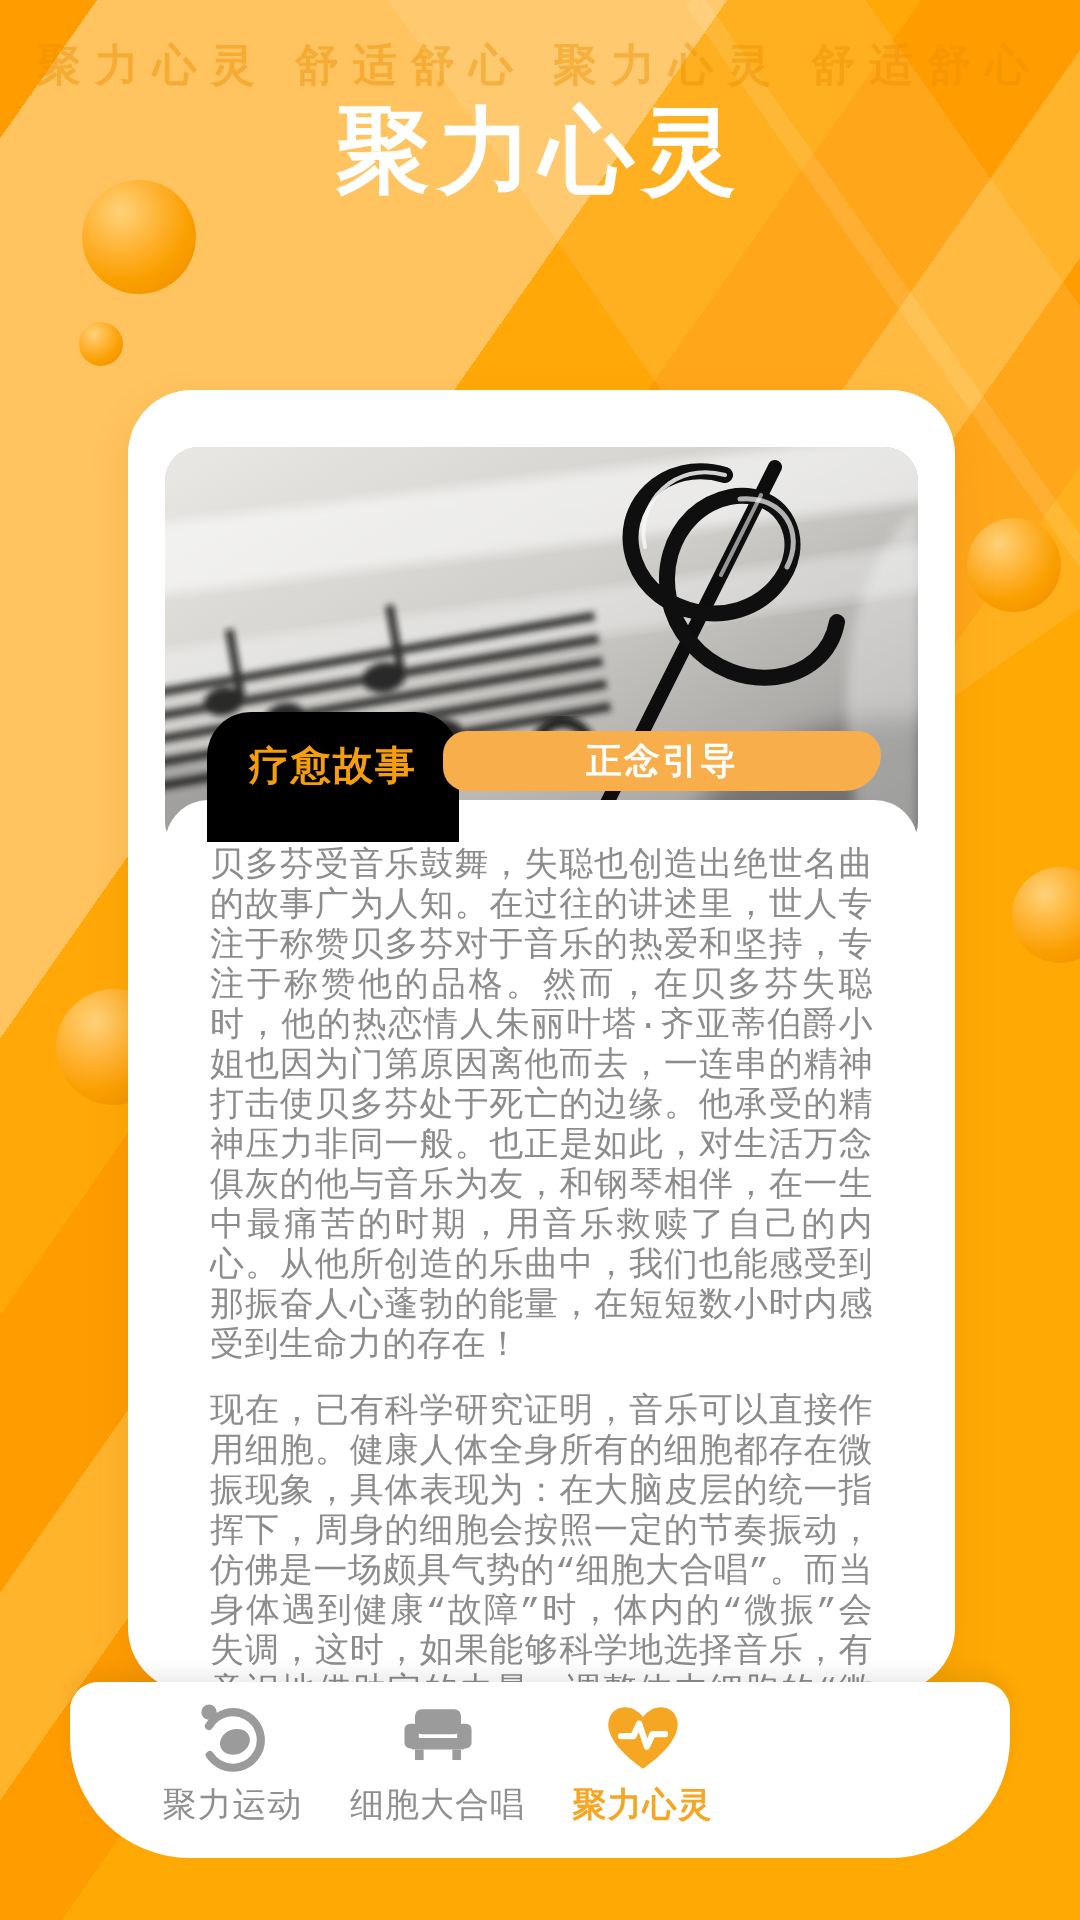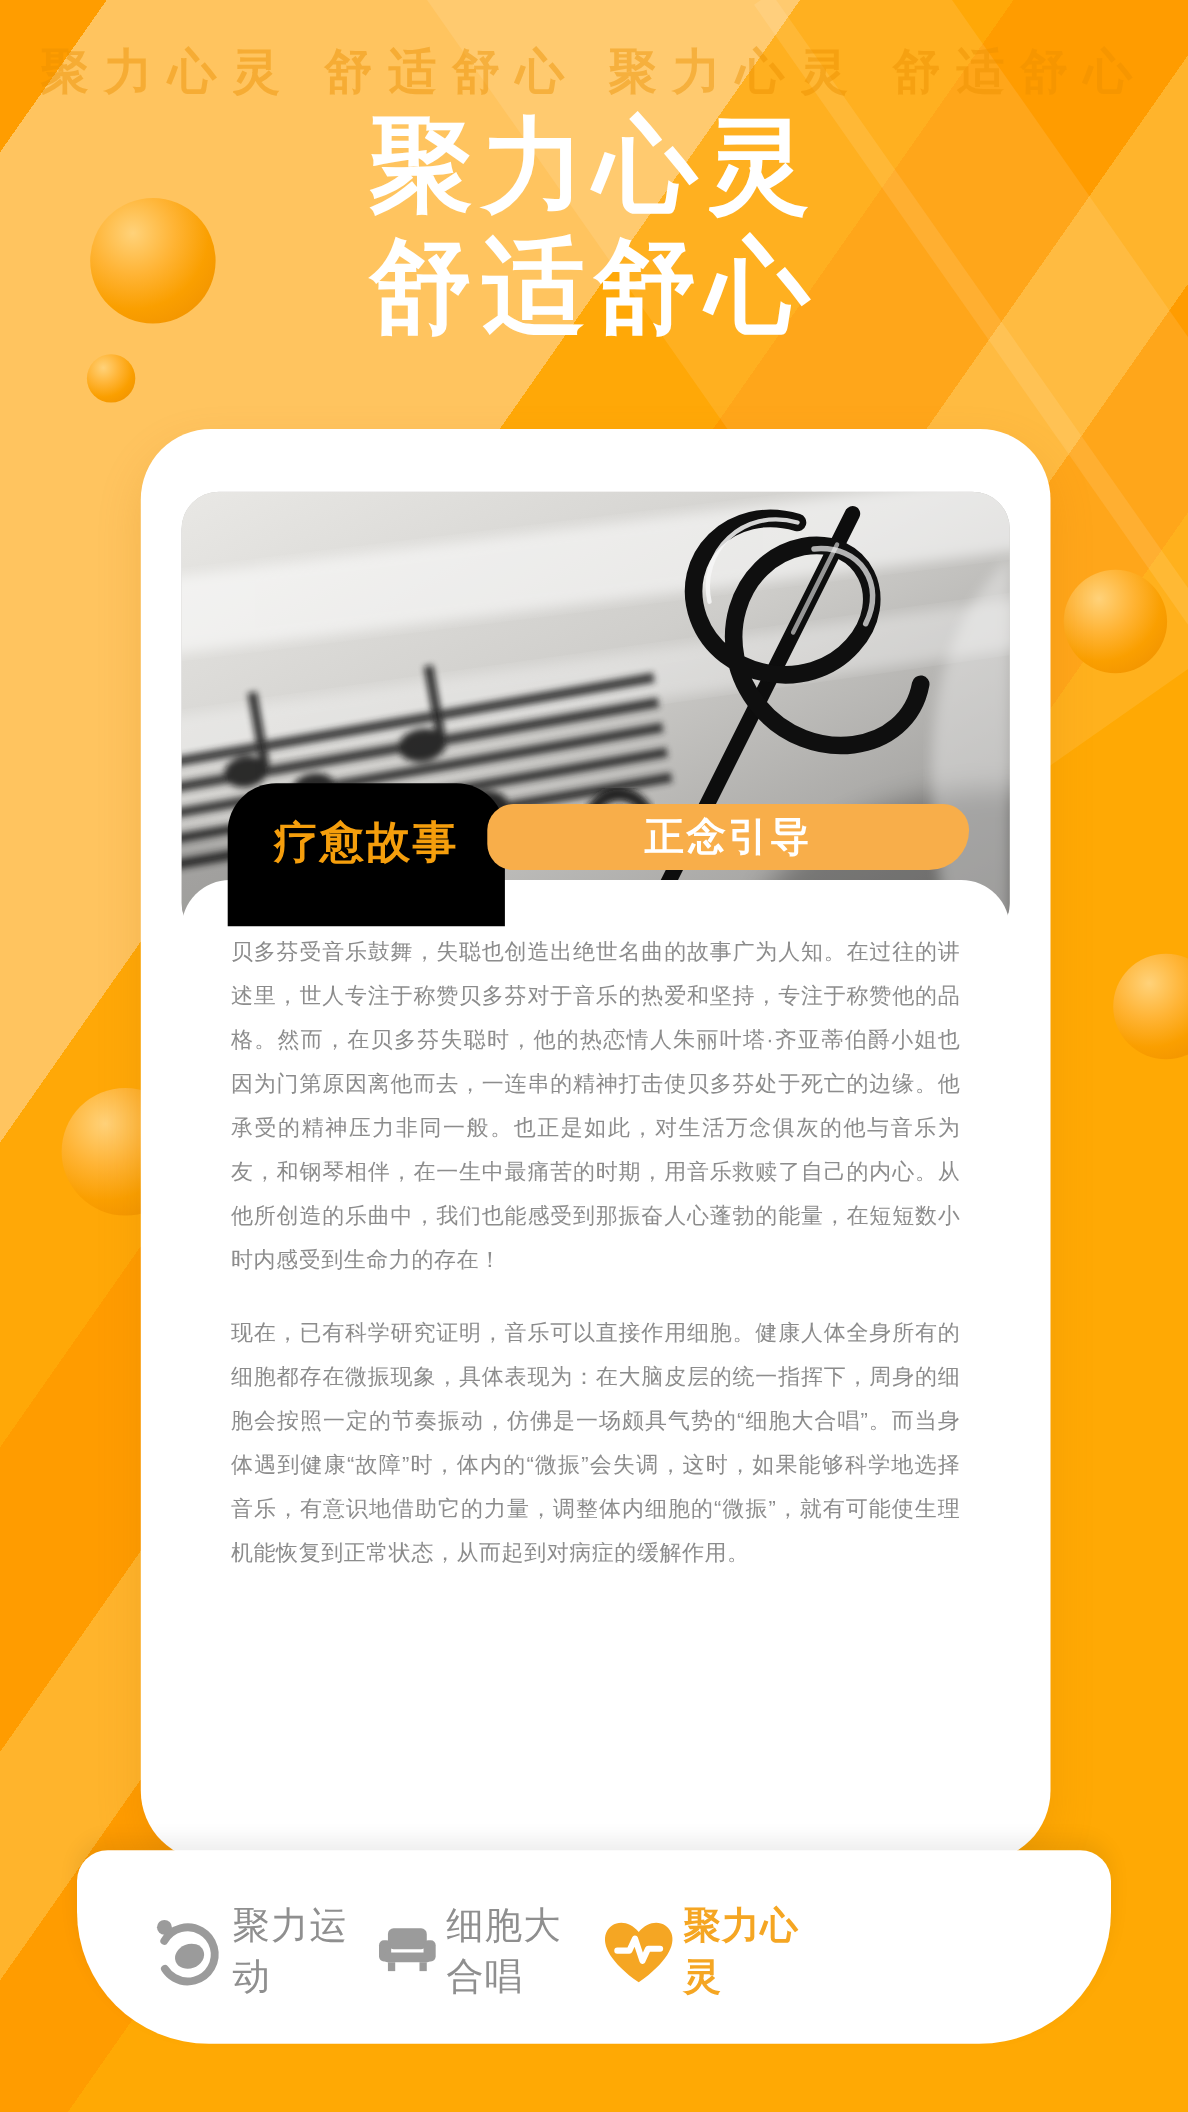--- a/index.html
+++ b/index.html
@@ -61,48 +61,47 @@
     background:#F8AE4A;border-radius:26px 26px 40px 26px;z-index:9;
     display:flex;align-items:center;justify-content:center;text-align:right;
   }
   .tab-inactive .tab-label{font-size:36px;font-weight:bold;color:#ffffff;letter-spacing:2px;}
   .panel{
     position:absolute;left:37px;top:410px;width:753px;height:852px;
     background:#ffffff;border-radius:44px;z-index:7;
     padding:46px 45px 0 45px;
   }
   .panel p{
-    margin:0 0 26px 0;font-size:20px;line-height:40px;color:#8C8C8C;
-    text-align:justify;text-justify:inter-character;letter-spacing:0.5px;
+    margin:0 0 26px 0;font-size:34px;line-height:40px;color:#8C8C8C;
+    text-align:justify;text-justify:inter-character;letter-spacing:0.5px;font-family:Liberation Mono, monospace;
   }
   
   .navbar{
     position:absolute;left:70px;top:1682px;width:940px;height:176px;
     background:#ffffff;border-radius:28px 28px 120px 120px;z-index:10;
     box-shadow:0 -10px 18px rgba(0,0,0,0.07);
     display:grid;grid-template-columns:1fr 1fr 1fr 1fr;padding:10px 60px 0 60px;
   }
-  .nav-item{display:flex;flex-direction:row;align-items:center;justify-content:flex-start;cursor:pointer;}
+  .nav-item{display:flex;flex-direction:column;align-items:center;justify-content:flex-start;cursor:pointer;}
   .nav-item svg{width:92px;height:92px;}
   .nav-label{font-size:34px;color:#8F8F8F;margin-top:-2px;letter-spacing:1px;}
   .nav-item.active .nav-label{color:#F5A623;font-weight:bold;}
 </style>
 </head>
 <body>
 
 <div id="screen">
 
   <div class="sheen sheen1"></div>
   <div class="sheen sheen2"></div>
 
   <div class="watermark">聚力心灵 舒适舒心 聚力心灵 舒适舒心</div>
 
   <div class="title">
     <div>聚力心灵</div>
-    <div>舒适舒心</div>
   </div>
 
   <div class="ball ball1"></div>
   <div class="ball ball2"></div>
   <div class="ball ball3"></div>
   <div class="ball ball4"></div>
   <div class="ball ball5"></div>
 
   <div class="card">
 

